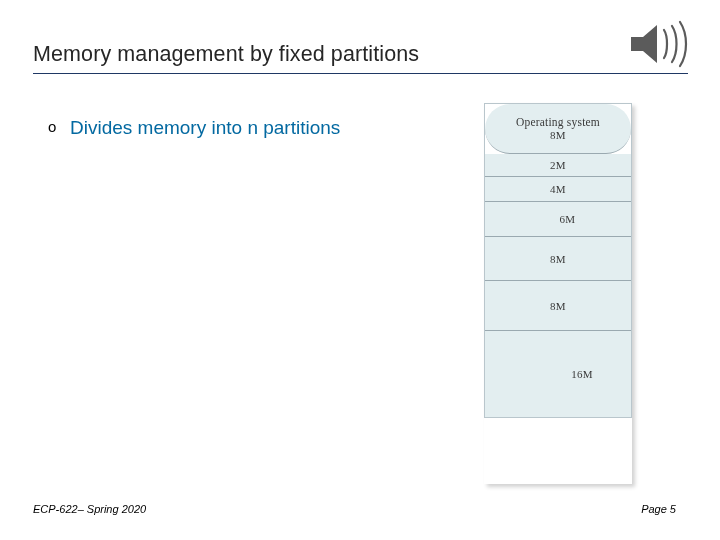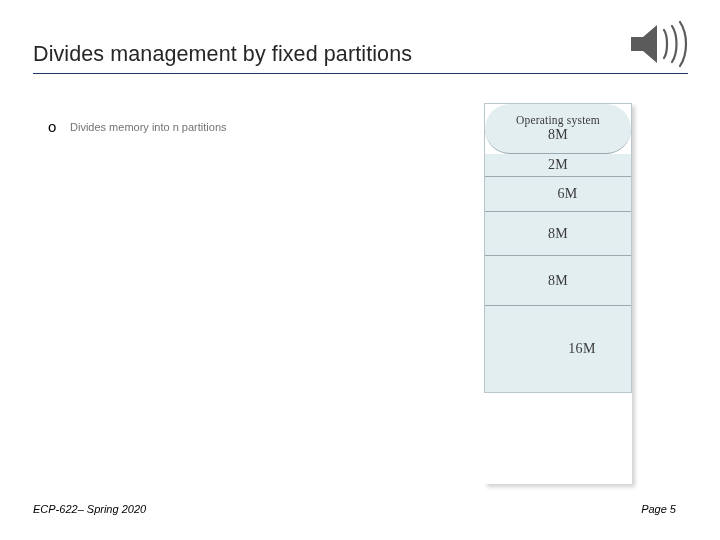--- a/index.html
+++ b/index.html
@@ -64,23 +64,23 @@
   }
   .bullet-marker {
     font-size: 15px;
     line-height: 22px;
     color: #000000;
     width: 22px;
     flex: 0 0 22px;
     font-family: "Liberation Sans", sans-serif;
   }
   .bullet-text {
-    font-size: 11px;
+    font-size: 19px;
     line-height: 23px;
-    color: #737373;
+    color: #0369a1;
     font-family: "Liberation Sans", sans-serif;
   }
   .bullet-text .line2 {
     display: block;
   }
 
   
   .memory-figure {
     position: absolute;
     left: 484px;
@@ -105,21 +105,21 @@
   }
   .mem-cell .os-label {
     font-family: "Liberation Serif", serif;
     font-size: 11.5px;
     color: #3a3a3a;
     letter-spacing: 0.2px;
     margin-bottom: 1px;
   }
   .mem-cell .size-label {
     font-family: "Liberation Serif", serif;
-    font-size: 14px;
+    font-size: 11px;
     color: #3a3a3a;
     letter-spacing: 0.3px;
     text-align: right;
   }
   .figure-shadow {
     position: absolute;
     left: 484px;
     top: 103px;
     width: 148px;
     height: 381px;
@@ -145,21 +145,21 @@
     font-style: italic;
     color: #000000;
     font-family: "Liberation Sans", sans-serif;
   }
 </style>
 </head>
 <body>
 
 <div class="slide">
 
-  <h1 class="title">Divides management by fixed partitions</h1>
+  <h1 class="title">Memory management by fixed partitions</h1>
   <div class="title-rule"></div>
 
   <div class="speaker-icon">
     <svg width="62" height="48" viewBox="0 0 62 48" xmlns="http://www.w3.org/2000/svg">
       <path d="M4 17 L16 17 L30 5 L30 43 L16 31 L4 31 Z" fill="#5b5b5b"></path>
       <path d="M37 10 C41 16, 41 32, 37 38" stroke="#5b5b5b" stroke-width="2.2" fill="none" stroke-linecap="round"></path>
       <path d="M45 6 C51 15, 51 33, 45 42" stroke="#5b5b5b" stroke-width="2.2" fill="none" stroke-linecap="round"></path>
       <path d="M53 2 C61 14, 61 34, 53 46" stroke="#5b5b5b" stroke-width="2.2" fill="none" stroke-linecap="round"></path>
     </svg>
   </div>
@@ -175,20 +175,23 @@
 
   <div class="figure-shadow"></div>
   <div class="memory-figure">
     <div class="mem-cell" style="height:50px;border-radius:25px;">
       <span class="os-label">Operating system</span>
       <span class="size-label">8M</span>
     </div>
     <div class="mem-cell" style="height:23px;">
       <span class="size-label">2M</span>
     </div>
+    <div class="mem-cell" style="height:25px;">
+      <span class="size-label">4M</span>
+    </div>
     <div class="mem-cell" style="height:35px;padding-left:19px;">
       <span class="size-label">6M</span>
     </div>
     <div class="mem-cell" style="height:44px;">
       <span class="size-label">8M</span>
     </div>
     <div class="mem-cell" style="height:50px;">
       <span class="size-label">8M</span>
     </div>
     <div class="mem-cell" style="height:86px;">

